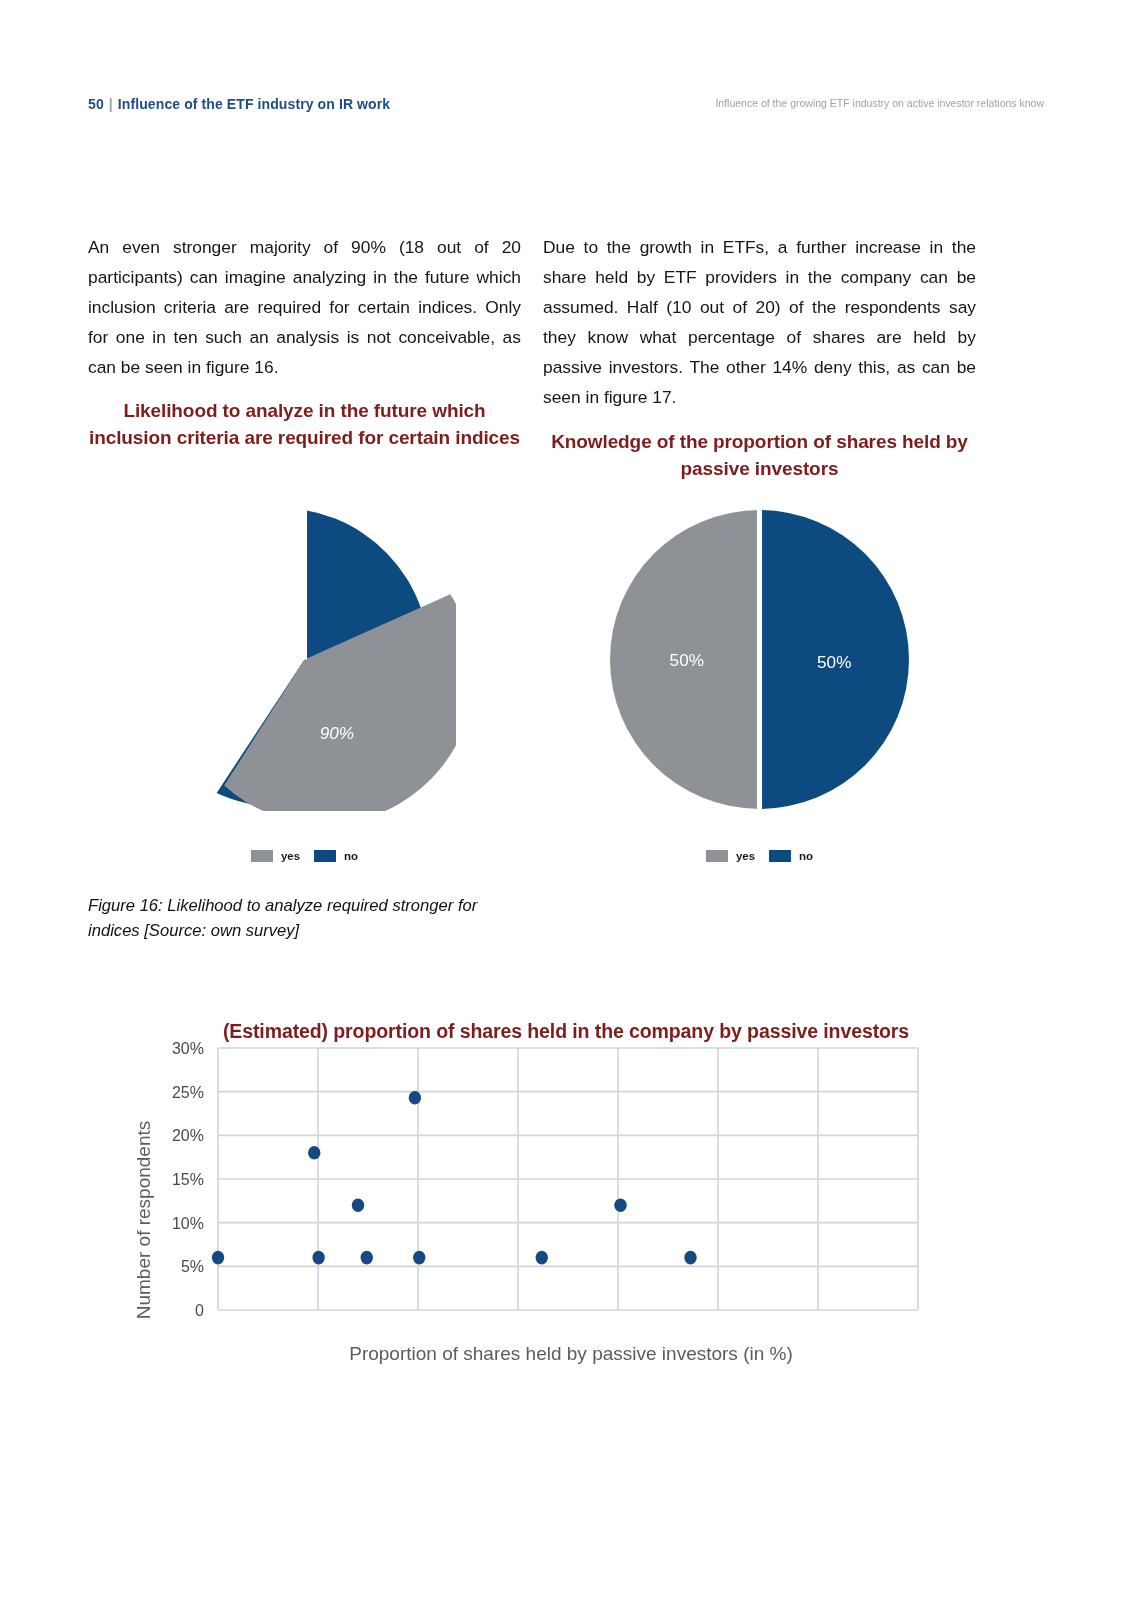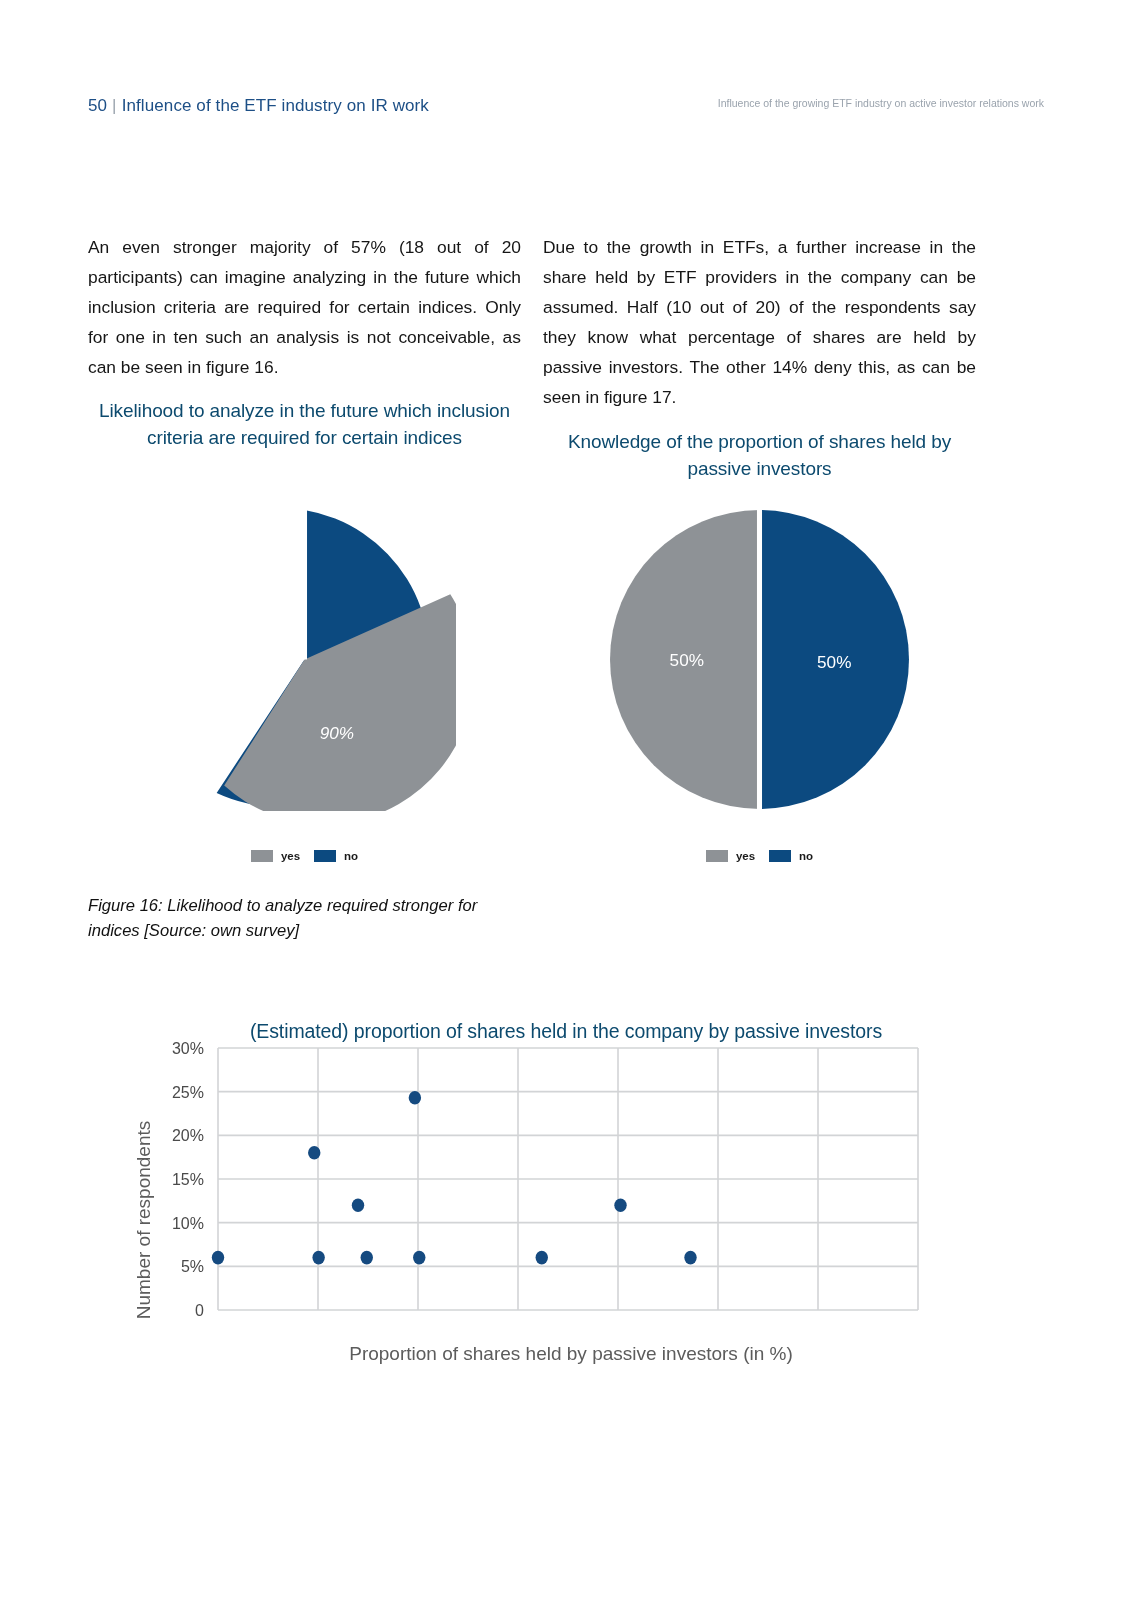--- a/index.html
+++ b/index.html
@@ -12,21 +12,21 @@
     overflow:hidden;
   }
   .page{position:absolute;inset:0;}
 
   
   .header{
     position:absolute;left:88px;top:96px;width:956px;height:18px;
   }
   .hdr-left{
     position:absolute;left:0;top:0;
-    font-size:17px;color:#1d4f86;letter-spacing:.1px;white-space:nowrap;
+    font-size:14px;color:#1d4f86;letter-spacing:.1px;white-space:nowrap;font-weight:bold;
   }
   .hdr-left .pgnum{color:#1d4f86;}
   .hdr-left .sep{color:#9aa3ad;margin:0 5px;}
   .hdr-right{
     position:absolute;right:0;top:1px;
     font-size:10.5px;color:#9aa3ad;white-space:nowrap;
   }
 
   
   .col{
@@ -35,21 +35,21 @@
     text-align:justify;
     color:#161616;
     hyphens:none;
   }
   .col-left{left:88px;}
   .col-right{left:543px;}
 
   
   .chart-title{
     position:absolute;
-    color:#0c4a6e;font-weight:normal;text-align:center;
+    color:#7f1d1d;font-weight:bold;text-align:center;
     font-size:19px;line-height:27px;
     letter-spacing:-.1px;
   }
   #title-fig16{left:88px;top:397px;width:433px;}
   #title-fig17{left:543px;top:428px;width:433px;}
 
   .pie-wrap{position:absolute;}
   #pie16{left:153px;top:508px;width:303px;height:303px;font-style:italic;}
   #pie17{left:608px;top:508px;width:303px;height:303px;}
   .pie-wrap svg{display:block;width:100%;height:100%;}
@@ -95,24 +95,24 @@
 </style>
 </head>
 <body>
 
 <div class="page">
 
   <div class="header">
     <div class="hdr-left">
       <span class="pgnum">50</span><span class="sep">|</span><span>Influence of the ETF industry on IR work</span>
     </div>
-    <div class="hdr-right">Influence of the growing ETF industry on active investor relations work</div>
-  </div>
-
-  <div class="col col-left">An even stronger majority of 57% (18 out of 20 participants) can imagine analyzing in the future which inclusion criteria are required for certain indices. Only for one in ten such an analysis is not conceivable, as can be seen in figure 16.</div>
+    <div class="hdr-right">Influence of the growing ETF industry on active investor relations know</div>
+  </div>
+
+  <div class="col col-left">An even stronger majority of 90% (18 out of 20 participants) can imagine analyzing in the future which inclusion criteria are required for certain indices. Only for one in ten such an analysis is not conceivable, as can be seen in figure 16.</div>
   <div class="col col-right">Due to the growth in ETFs, a further increase in the share held by ETF providers in the company can be assumed. Half (10 out of 20) of the respondents say they know what percentage of shares are held by passive investors. The other 14% deny this, as can be seen in figure 17.</div>
 
   <div class="chart-title" id="title-fig16">Likelihood to analyze in the future which inclusion criteria are required for certain indices</div>
 
   <div class="pie-wrap" id="pie16">
     <svg viewBox="0 0 300 300">
 
       <path fill="#0c4a80" d="M 150 150 L 150 2 A 148 148 0 1 1 63.02 282.12 Z"></path>
 
       <path fill="#8e9296" d="M 150 150 L 63.02 282.12 A 148 148 0 0 1 150 2 Z" transform="rotate(212.5 150 150)"></path>

